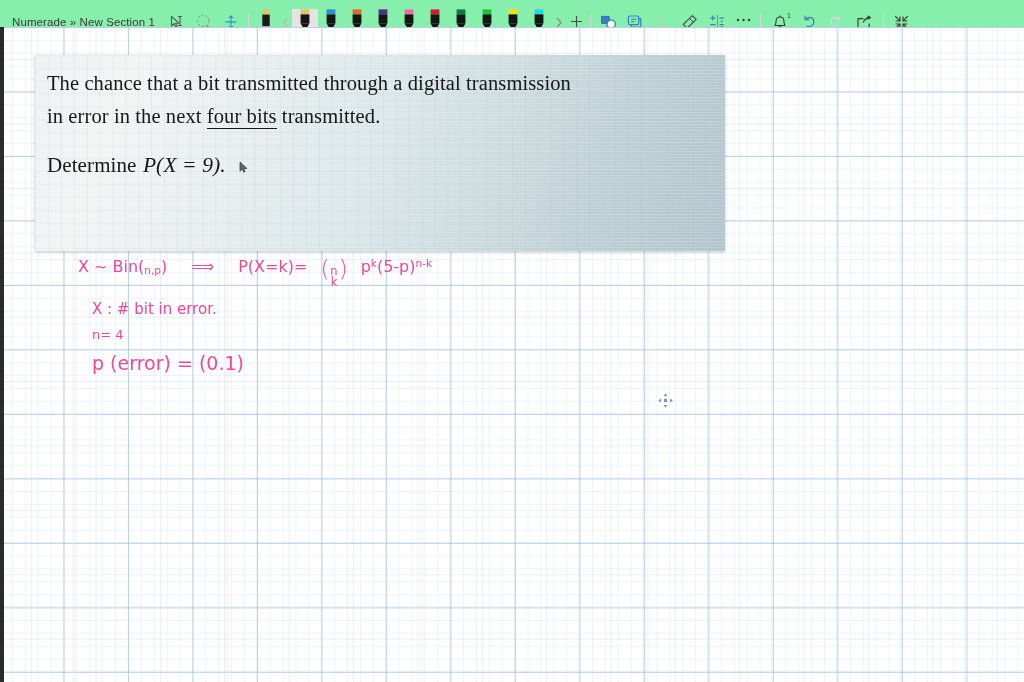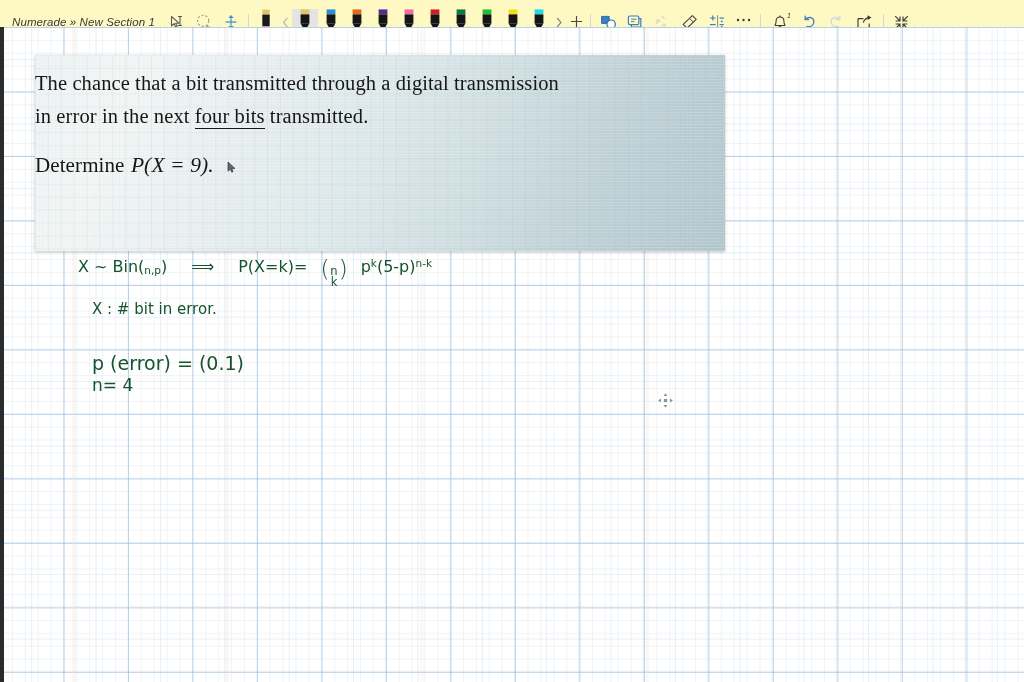--- a/index.html
+++ b/index.html
@@ -8,25 +8,24 @@
     width:1024px;height:682px;overflow:hidden;
     font-family:"Liberation Sans", sans-serif;
     background:#ffffff;
     -webkit-font-smoothing:antialiased;
   }
   #app{position:relative;width:1024px;height:682px;overflow:hidden;background:#fff;}
 
   
   #ribbon{
     position:absolute;left:0;top:0;width:1024px;height:45px;
-    background:#fef9c3;
+    background:#86efac;
     display:flex;align-items:center;
     border-bottom:1px solid #e3e1df;
     box-sizing:border-box;
-    font-style:italic;
   }
   #breadcrumb{
     padding-left:12px;font-size:11.5px;color:#3b3a39;
     white-space:nowrap;letter-spacing:.1px;
     width:163px;box-sizing:border-box;
   }
   .tb-sep{width:1px;height:17px;background:#d8d6d4;margin:0 4px;flex:none;}
   .tb-btn{
     width:27px;height:25px;flex:none;
     display:flex;align-items:center;justify-content:center;
@@ -112,42 +111,42 @@
   }
   #printed .pgrid{
     position:absolute;inset:0;pointer-events:none;opacity:.30;
     background-image:
       linear-gradient(to right, rgba(150,195,185,.55) 1px, transparent 1px),
       linear-gradient(to bottom, rgba(150,195,185,.45) 1px, transparent 1px);
     background-size:12.9px 12.9px;
   }
   #ptext{
     position:relative;z-index:3;
-    padding:12px 16px 0 0;
+    padding:12px 16px 0 12px;
     font-size:20.5px;line-height:33px;color:#171717;
     letter-spacing:.1px;
   }
   #ptext .ln{white-space:nowrap;}
   #ptext .u{border-bottom:1.6px solid #171717;padding-bottom:1px;}
   #ptext .mi{font-style:italic;font-size:21.5px;padding:0 1px;}
   #ptext .l4{margin-bottom:16px;}
   #ptext .l5{font-size:21px;}
   .arrowcur{
     display:inline-block;width:11px;height:13px;vertical-align:-2px;margin-left:7px;
   }
 
   
   .ink{
-    position:absolute;z-index:8;color:#14532d;
+    position:absolute;z-index:8;color:#ec4899;
     font-family:"DejaVu Sans", sans-serif;
     white-space:nowrap;pointer-events:none;
   }
   #ink-line1{left:78px;top:256px;font-size:16px;}
   #ink-line2{left:92px;top:300px;font-size:15px;}
-  #ink-line3{left:92px;top:327px;font-size:17px;margin-top:48px;}
+  #ink-line3{left:92px;top:327px;font-size:13px;}
   #ink-line4{left:92px;top:352px;font-size:19px;}
   .ink .sm{font-size:10.5px;vertical-align:-2px;}
   .ink .sup{font-size:10.5px;vertical-align:5px;}
   .ink .sp{display:inline-block;width:13px;}
   .ink .spw{display:inline-block;width:24px;}
   .binom{
     display:inline-flex;flex-direction:column;align-items:center;
     line-height:.92;font-size:11.5px;vertical-align:-3px;
     padding:0 1px;
   }

